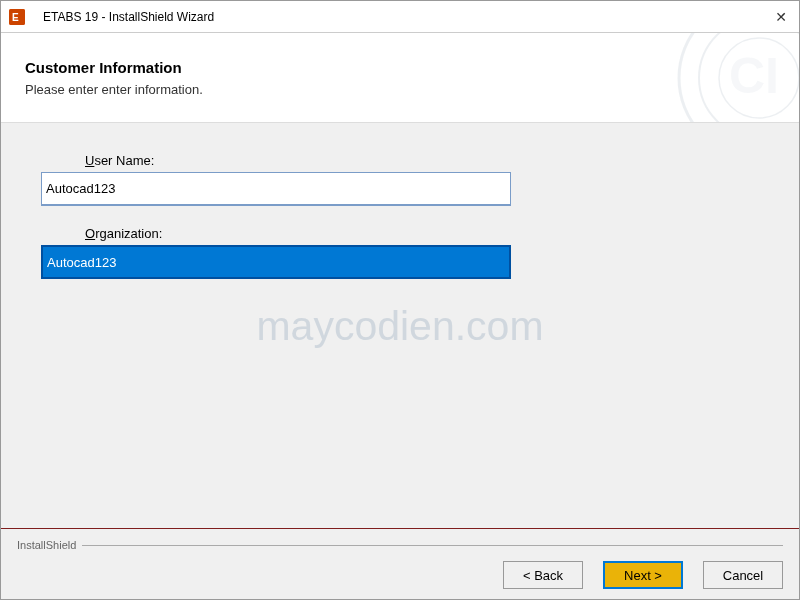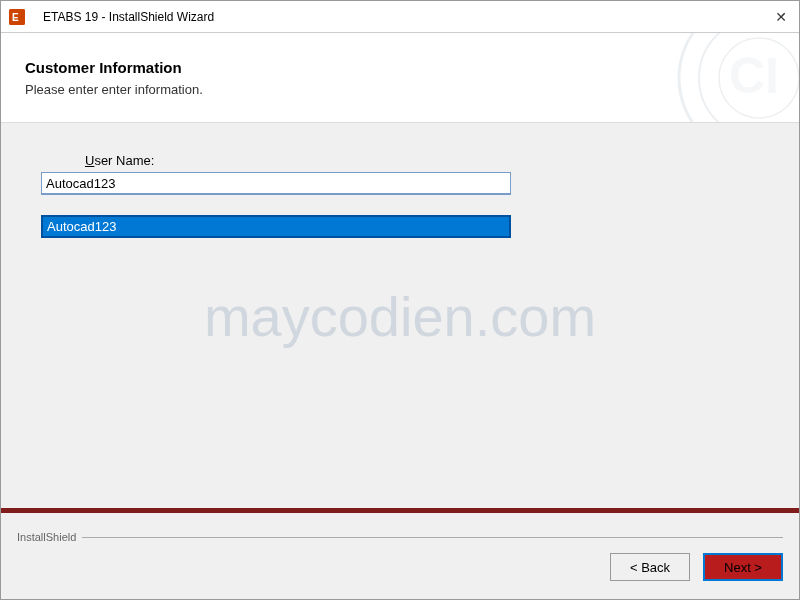--- a/index.html
+++ b/index.html
@@ -116,21 +116,21 @@
       background: #f0f0f0;
       position: relative;
       overflow: hidden;
     }
 
     .watermark {
       position: absolute;
       top: 50%;
       left: 50%;
       transform: translate(-50%, -50%);
-      font-size: 56px;
+      font-size: 41px;
       color: rgba(150, 170, 190, 0.35);
       font-weight: 300;
       white-space: nowrap;
       pointer-events: none;
       user-select: none;
     }
 
     .form-group {
       margin-bottom: 20px;
       position: relative;
@@ -144,39 +144,39 @@
       color: #000;
       margin-left: 44px;
     }
 
     .form-label .underline {
       text-decoration: underline;
     }
 
     .form-input {
       width: 470px;
-      height: 23px;
+      height: 34px;
       padding: 2px 4px;
       border: 1px solid #7a9cc8;
       border-bottom: 2px solid #7a9cc8;
       background: #ffffff;
       font-size: 13px;
       font-family: 'Segoe UI', Tahoma, Geneva, Verdana, sans-serif;
       outline: none;
     }
 
     .form-input.selected {
       background: #0078d4;
       color: white;
       border: 2px solid #0050a0;
     }
 
     .footer {
-      border-top: 5px solid #7f1d1d;
-      padding: 18px 16px;
+      border-top: 1px solid #7f1d1d;
+      padding: 10px 16px;
       background: #f0f0f0;
     }
 
     .installshield-label {
       font-size: 11px;
       color: #666;
       margin-bottom: 10px;
       display: flex;
       align-items: center;
       gap: 0;
@@ -186,39 +186,38 @@
       content: '';
       flex: 1;
       height: 1px;
       background: #aaa;
       margin-left: 6px;
     }
 
     .button-row {
       display: flex;
       justify-content: flex-end;
-      gap: 6px;
+      gap: 20px;
     }
 
     .btn {
       min-width: 80px;
       height: 28px;
       padding: 0 16px;
       font-size: 13px;
       font-family: 'Segoe UI', Tahoma, Geneva, Verdana, sans-serif;
       border: 1px solid #999;
       background: #f0f0f0;
       cursor: pointer;
       color: #000;
     }
 
     .btn-primary {
       border: 2px solid #0078d4;
-      background: #b91c1c;
-      margin-left: 7px;
+      background: #eab308;
     }
   </style>
 </head>
 <body>
 
 <div class="dialog">
 
   <div class="title-bar">
     <div class="title-bar-left">
       <div class="title-bar-icon">
@@ -245,25 +244,27 @@
 
   <div class="main-content">
     <div class="watermark">maycodien.com</div>
 
     <div class="form-group">
       <label class="form-label"><span class="underline">U</span>ser Name:</label>
       <input class="form-input" type="text" value="Autocad123" style="">
     </div>
 
     <div class="form-group">
+      <label class="form-label"><span class="underline">O</span>rganization:</label>
       <input class="form-input selected" type="text" value="Autocad123" style="">
     </div>
   </div>
 
   <div class="footer">
     <div class="installshield-label">InstallShield</div>
     <div class="button-row">
       <button class="btn">&lt; Back</button>
       <button class="btn btn-primary">Next &gt;</button>
+      <button class="btn">Cancel</button>
     </div>
   </div>
 
 </div>
 
 </body></html>

